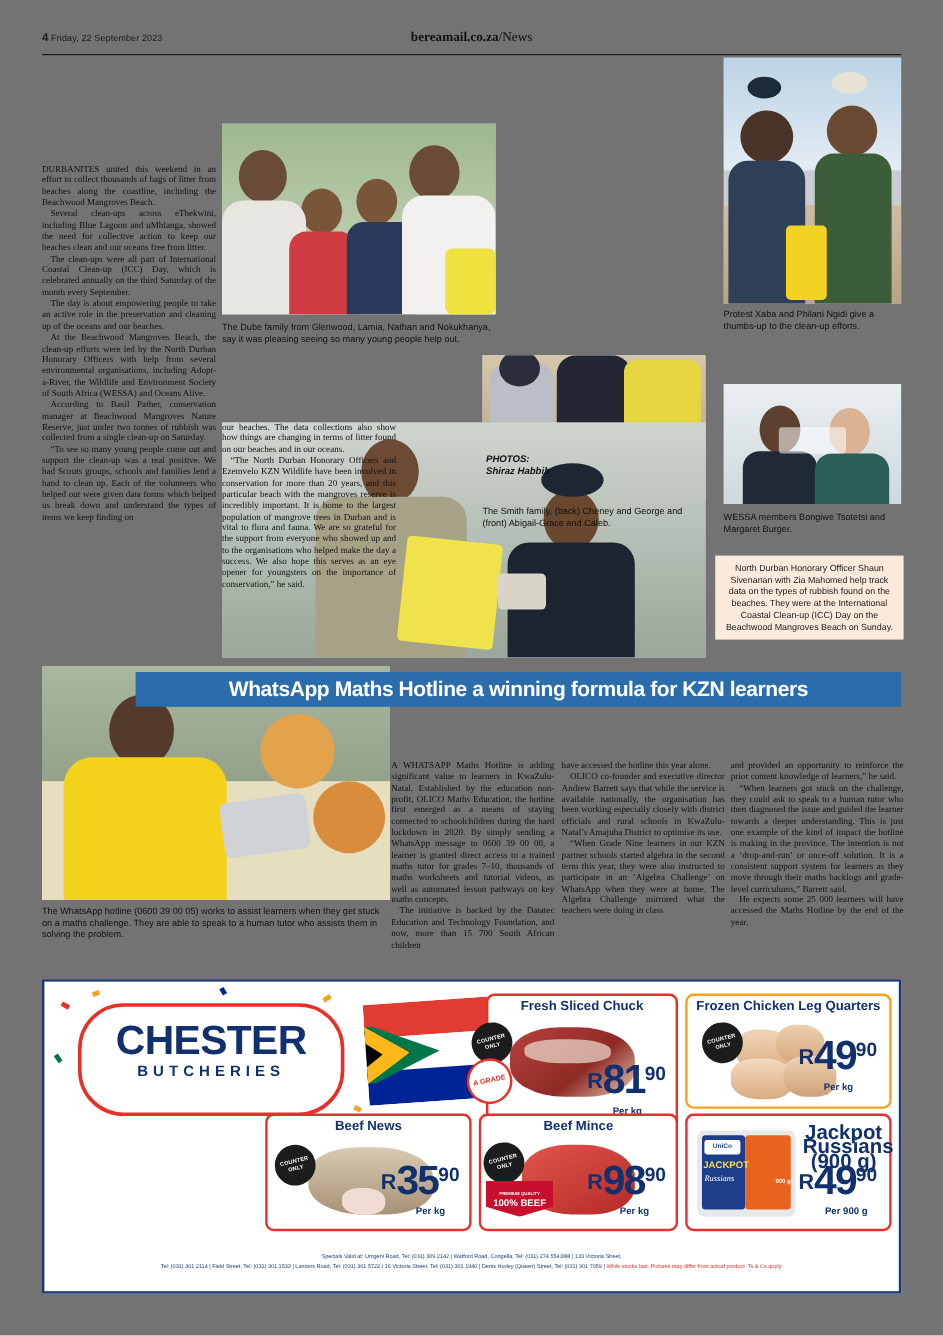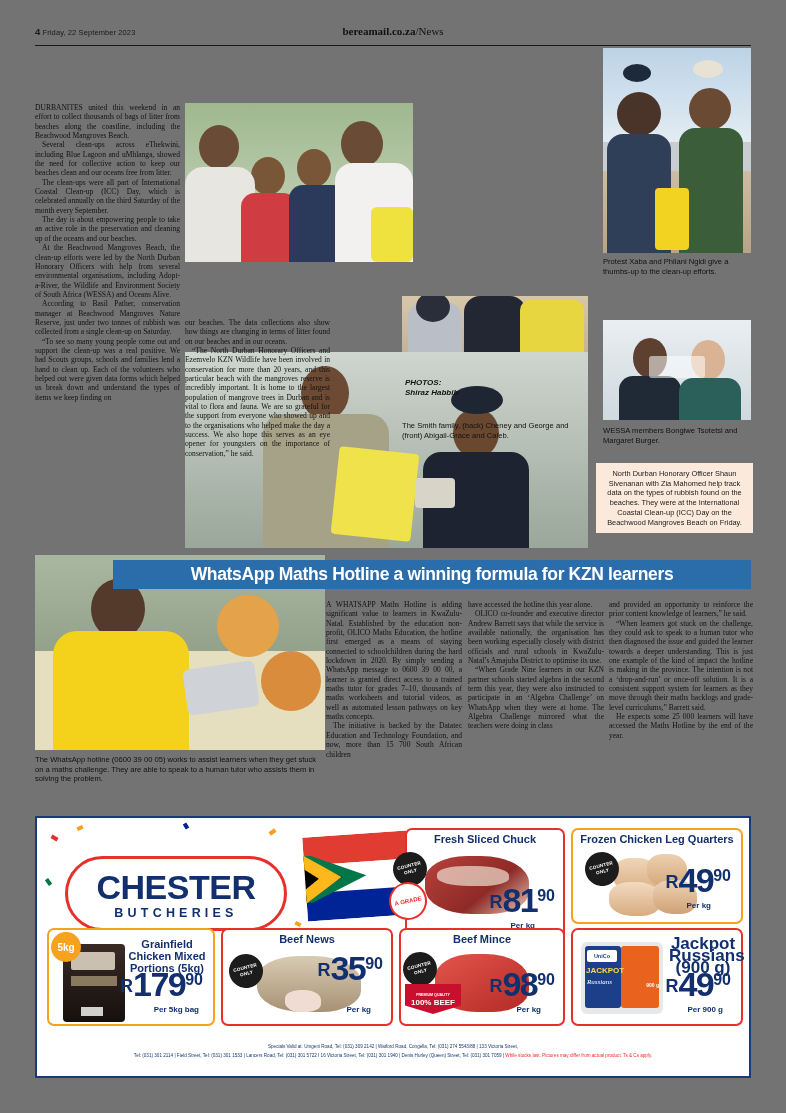--- a/index.html
+++ b/index.html
@@ -37,21 +37,21 @@
     font-family: "Liberation Sans", sans-serif;
     font-weight: bold; font-size: 40px; line-height: 42px;
     letter-spacing: -1.4px; color: #000;
   }
 
   
   .col {
     position: absolute;
     font-family: "Liberation Serif", serif;
     font-size: 7.55px; line-height: 9.35px;
-    color: #111; text-align: justify;
+    color: #111; text-align: justify; margin-top: 33px;
   }
   .col p { text-indent: 7px; margin: 0; }
   .col p.first { text-indent: 0; }
   .col p.first::first-line { }
 
   
   .cap {
     position: absolute;
     font-family: "Liberation Sans", sans-serif;
     font-size: 7.6px; line-height: 9.6px; color: #111;
@@ -93,21 +93,21 @@
 
   
   .ad {
     position: absolute; left: 35px; top: 816px; width: 716px; height: 262px;
     border: 2.5px solid #1b3a73; background: #ffffff;
   }
   .ad-confetti { position:absolute; inset:0; overflow:hidden; }
   .cf { position:absolute; }
 
   .logo-wrap {
-    position:absolute; left: 28px; top: 38px; width: 222px; height: 75px;
+    position:absolute; left: 28px; top: 18px; width: 222px; height: 94px;
   }
   .logo-pill {
     position:absolute; inset:0; border: 3.4px solid #e8302a; border-radius: 38px;
     background: #fff;
   }
   .logo-main {
     position:absolute; left:0; right:0; top: 14px; text-align:center;
     font-family: "Liberation Sans", sans-serif; font-weight: bold;
     font-size: 34px; letter-spacing: -0.5px; color: #12306e; line-height: 34px;
   }
@@ -273,28 +273,29 @@
     <p>At the Beachwood Mangroves Beach, the clean-up efforts were led by the North Durban Honorary Officers with help from several environmental organisations, including Adopt-a-River, the Wildlife and Environment Society of South Africa (WESSA) and Oceans Alive.</p>
     <p>According to Basil Pather, conservation manager at Beachwood Mangroves Nature Reserve, just under two tonnes of rubbish was collected from a single clean-up on Saturday.</p>
     <p>“To see so many young people come out and support the clean-up was a real positive. We had Scouts groups, schools and families lend a hand to clean up. Each of the volunteers who helped out were given data forms which helped us break down and understand the types of items we keep finding on</p>
   </div>
 
   <div class="col" style="left:185px; top:318px; width:145px;">
     <p class="first">our beaches. The data collections also show how things are changing in terms of litter found on our beaches and in our oceans.</p>
     <p>“The North Durban Honorary Officers and Ezemvelo KZN Wildlife have been involved in conservation for more than 20 years, and this particular beach with the mangroves reserve is incredibly important. It is home to the largest population of mangrove trees in Durban and is vital to flora and fauna. We are so grateful for the support from everyone who showed up and to the organisations who helped make the day a success. We also hope this serves as an eye opener for youngsters on the importance of conservation,” he said.</p>
   </div>
 
+  <div class="cap" style="left:185px; top:268px; width:226px;">The Dube family from Glenwood, Lamia, Nathan and Nokukhanya, say it was pleasing seeing so many young people help out.</div>
   <div class="cap" style="left:402px; top:421px; width:186px;">The Smith family, (back) Cheney and George and (front) Abigail-Grace and Caleb.</div>
   <div class="cap" style="left:603px; top:257px; width:150px;">Protest Xaba and Philani Ngidi give a thumbs-up to the clean-up efforts.</div>
   <div class="cap" style="left:603px; top:426px; width:150px;">WESSA members Bongiwe Tsotetsi and Margaret Burger.</div>
 
   <div class="photocred" style="left:405px; top:378px; width:90px; white-space:pre-line;">PHOTOS:
 Shiraz Habbib</div>
 
-  <div class="cap-box" style="left:596px; top:463px; width:157px;">North Durban Honorary Officer Shaun Sivenanan with Zia Mahomed help track data on the types of rubbish found on the beaches. They were at the International Coastal Clean-up (ICC) Day on the Beachwood Mangroves Beach on Friday.</div>
+  <div class="cap-box" style="left:596px; top:463px; width:157px;">North Durban Honorary Officer Shaun Sivenanan with Zia Mahomed help track data on the types of rubbish found on the beaches. They were at the International Coastal Clean-up (ICC) Day on the Beachwood Mangroves Beach on Sunday.</div>
 
   <div class="ph" style="left:35px; top:555px; width:290px; height:195px;">
     <div style="position:absolute; inset:0; background:linear-gradient(#a9b6a0,#7e8d76);"></div>
     <div style="position:absolute; left:0; top:96px; width:100%; height:99px; background:#e6dfbf;"></div>
     <div class="blob" style="left:56px; top:24px; width:54px; height:60px; background:#543a2a;"></div>
     <div style="position:absolute; left:18px; top:76px; width:136px; height:119px; background:#f4d21c; border-radius:24px 24px 0 0;"></div>
     <div style="position:absolute; left:150px; top:110px; width:72px; height:46px; background:#cfd2d6; border-radius:6px; transform:rotate(-8deg);"></div>
     <div style="position:absolute; left:182px; top:40px; width:62px; height:62px; background:#e4a24a; border-radius:50%;"></div>
     <div style="position:absolute; left:226px; top:96px; width:60px; height:60px; background:#d88c3c; border-radius:50%;"></div>
   </div>
@@ -366,40 +367,27 @@
       <div class="meat" style="left:74px; top:24px; width:40px; height:32px; background:linear-gradient(#ecd0b0,#d6a87c);"></div>
       <div class="meat" style="left:36px; top:52px; width:52px; height:34px; background:linear-gradient(#f2dac1,#d8ac80);"></div>
       <div class="meat" style="left:80px; top:50px; width:44px; height:34px; background:linear-gradient(#eed3b4,#cfa176);"></div>
       <div class="counter-badge" style="left:12px; top:22px;">COUNTER ONLY</div>
       <div class="price" style="right:10px; bottom:22px;">
         <span class="cur">R</span><span class="big">49</span><span class="cent">90</span>
       </div>
       <div class="perunit" style="right:30px; bottom:12px;">Per kg</div>
     </div>
 
-    <div class="tile" style="left:10px; top:110px; width:168px; height:98px; border:2.2px solid #f6a21e;">
-      <div style="position:absolute; left:14px; top:14px; width:62px; height:78px; background:linear-gradient(#3a2a26,#15100e); border-radius:4px;">
-        <div style="position:absolute; left:8px; top:8px; width:44px; height:18px; background:#e6dcc9; border-radius:2px; opacity:.85;"></div>
-        <div style="position:absolute; left:8px; top:32px; width:46px; height:10px; background:#c9b78f; opacity:.6;"></div>
-        <div style="position:absolute; left:18px; bottom:6px; width:22px; height:9px; background:#fff; opacity:.8;"></div>
-      </div>
-      <div class="kg-badge" style="left:2px; top:2px;">5kg</div>
-      <div class="tname" style="left:76px; right:4px; top:8px; font-size:11px; line-height:12px;">Grainfield Chicken Mixed Portions (5kg)</div>
-      <div class="price" style="right:10px; bottom:20px;">
-        <span class="cur">R</span><span class="big">179</span><span class="cent">90</span>
-      </div>
-      <div class="perunit" style="right:14px; bottom:10px;">Per 5kg bag</div>
-    </div>
 
     <div class="tile" style="left:184px; top:110px; width:172px; height:98px; border:2.2px solid #e8302a;">
       <div class="tname" style="font-size:11px;">Beef News</div>
       <div class="meat" style="left:34px; top:26px; width:104px; height:56px; background:linear-gradient(#d8cbb4,#a89174);"></div>
       <div class="meat" style="left:62px; top:60px; width:36px; height:22px; background:#f0dcd2;"></div>
       <div class="counter-badge" style="left:6px; top:24px;">COUNTER ONLY</div>
-      <div class="price" style="right:8px; bottom:36px;">
+      <div class="price" style="right:8px; bottom:20px;">
         <span class="cur">R</span><span class="big">35</span><span class="cent">90</span>
       </div>
       <div class="perunit" style="right:20px; bottom:10px;">Per kg</div>
     </div>
 
     <div class="tile" style="left:362px; top:110px; width:166px; height:98px; border:2.2px solid #e8302a;">
       <div class="tname" style="font-size:11px;">Beef Mince</div>
       <div class="meat" style="left:34px; top:24px; width:94px; height:58px; background:linear-gradient(150deg,#e2554c,#b42a25);"></div>
       <div class="counter-badge" style="left:2px; top:22px;">COUNTER ONLY</div>
       <div class="beefbadge" style="left:4px; bottom:10px;">

